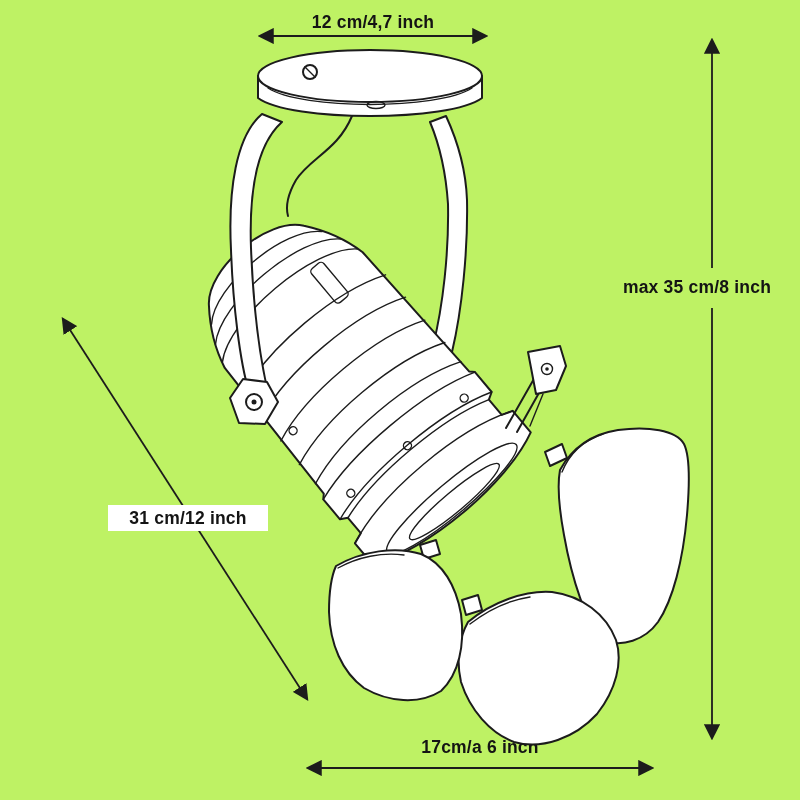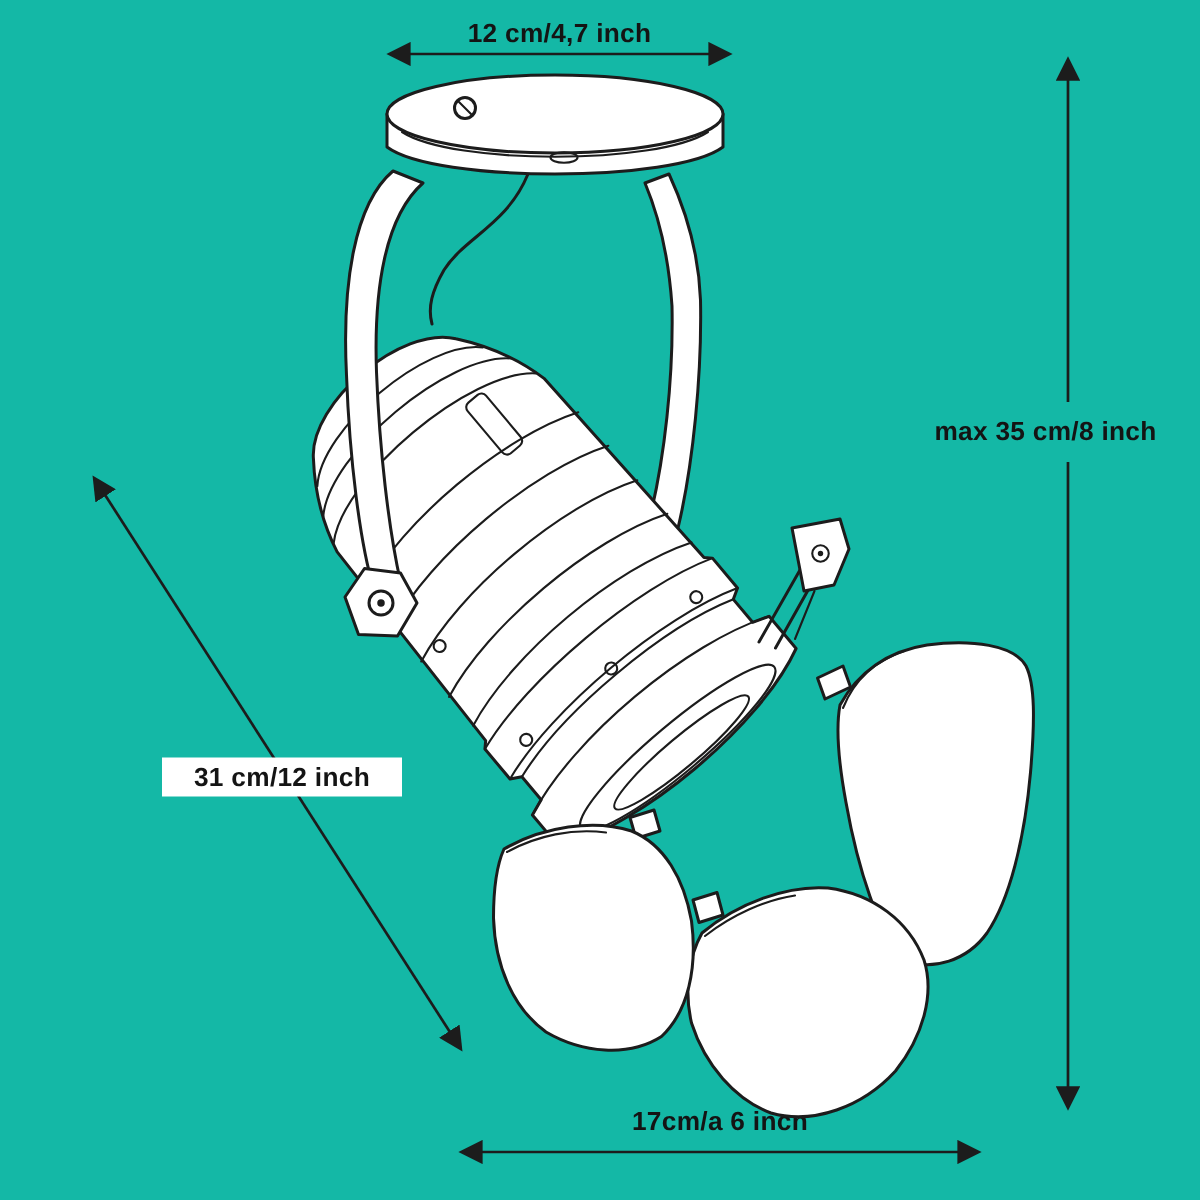--- a/index.html
+++ b/index.html
@@ -1,19 +1,19 @@
 <!DOCTYPE html>
 <html><head>
 <meta charset="utf-8">
 <style>
   html,body{margin:0;padding:0;background:#ffffff;}
   .canvas{
     position:relative;
     width:800px;height:800px;
-    background:#14b8a6;
+    background:#bef264;
     font-family:"Liberation Sans",sans-serif;
     overflow:hidden;
   }
   svg{display:block;}
   .ln{fill:none;stroke:#1c1c1c;stroke-width:2;stroke-linecap:round;stroke-linejoin:round;}
   .thin{fill:none;stroke:#1c1c1c;stroke-width:1.4;stroke-linecap:round;stroke-linejoin:round;}
   .fw{fill:#ffffff;stroke:#1c1c1c;stroke-width:2;stroke-linecap:round;stroke-linejoin:round;}
   .solid{fill:#1c1c1c;stroke:none;}
   .dimline{fill:none;stroke:#1c1c1c;stroke-width:1.8;}
   .dim-label{font-family:"Liberation Sans",sans-serif;font-size:17.5px;font-weight:600;fill:#141414;letter-spacing:.2px;}

